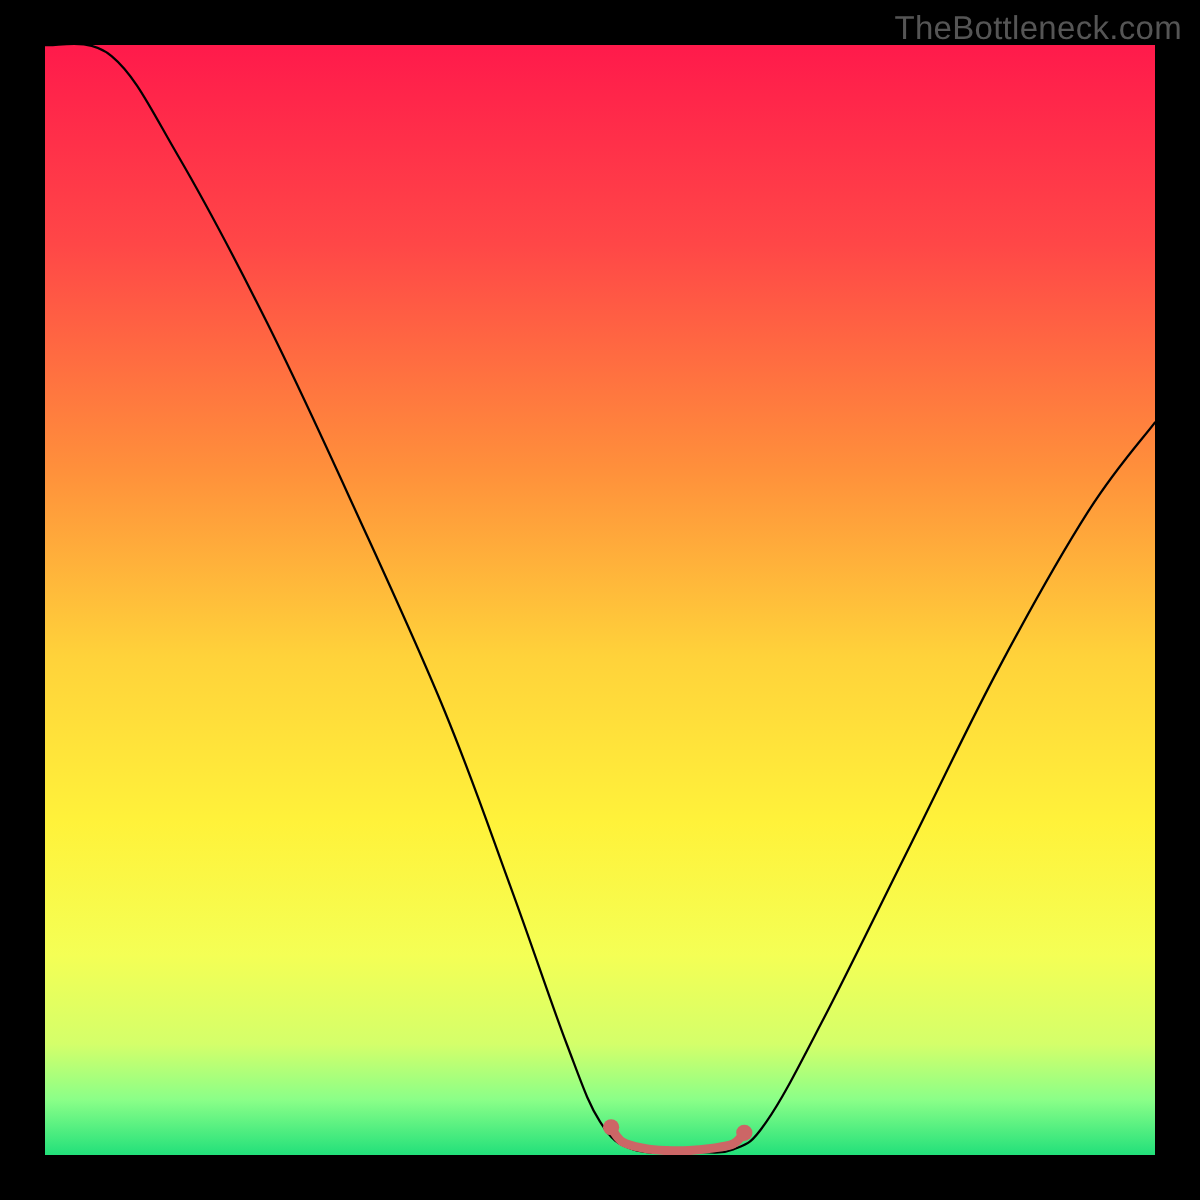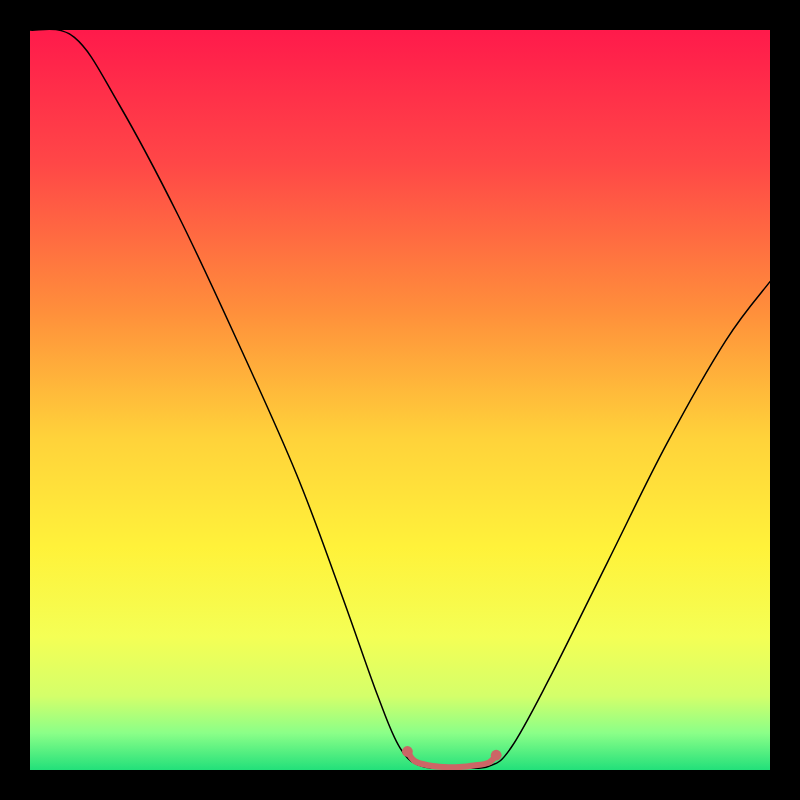--- a/index.html
+++ b/index.html
@@ -57,13 +57,14 @@
       </defs>
       <rect x="0" y="0" width="740" height="740" fill="url(#bg-grad)"></rect>
       <g id="series-layer">
           <path d="M 0 0 C 7.991999999999999 1.3319999999999959, 28.416 -5.920000000000023, 44.4 7.399999999999977 C 60.384 20.719999999999978, 70.152 42.032, 88.8 74 C 107.448 105.968, 126.688 142.376, 148 185 C 169.312 227.624, 185.88800000000003 264.18, 207.20000000000002 310.8 C 228.512 357.42, 247.75199999999998 398.712, 266.4 444 C 285.048 489.288, 296.148 522.4399999999999, 310.8 562.4 C 325.452 602.36, 337.14399999999995 638.028, 347.79999999999995 666 C 358.45599999999996 693.972, 362.008 705.146, 370 717.8 C 377.992 730.454, 381.54400000000004 732.7035999999999, 392.20000000000005 736.3 C 402.85600000000005 739.8964, 417.212 737.78, 429.2 737.78 C 441.188 737.78, 449.476 739.8964, 458.8 736.3 C 468.124 732.7035999999999, 470.344 733.1179999999999, 481 717.8 C 491.656 702.482, 500.68399999999997 684.5, 518 651.2 C 535.316 617.9000000000001, 555.888 575.424, 577.2 532.8 C 598.5120000000001 490.17599999999993, 615.088 454.35999999999996, 636.4 414.4 C 657.712 374.44, 676.9519999999999 340.10400000000004, 695.5999999999999 310.8 C 714.2479999999999 281.496, 732.008 262.256, 740 251.59999999999997" fill="none" stroke="#000000" stroke-width="1.5" stroke-linecap="round" stroke-linejoin="round"></path>
           <path d="M 377.40000000000003 721.5 C 378.732 723.2316, 380.80400000000003 728.5892, 384.8 731.12 C 388.796 733.6508, 394.272 734.4943999999999, 399.6 735.56 C 404.92800000000005 736.6256, 409.07200000000006 736.7736, 414.40000000000003 737.04 C 419.728 737.3063999999999, 423.872 737.3063999999999, 429.2 737.04 C 434.52799999999996 736.7736, 438.67199999999997 736.3592, 444 735.56 C 449.32800000000003 734.7607999999999, 454.80400000000003 734.4648, 458.8 732.6 C 462.796 730.7352000000001, 464.868 726.532, 466.2 725.2" fill="none" stroke="#cc6666" stroke-width="6" stroke-linecap="round" stroke-linejoin="round"></path>
           <circle cx="377.40000000000003" cy="721.5" r="5.4" fill="#cc6666"></circle>
           <circle cx="466.2" cy="725.2" r="5.4" fill="#cc6666"></circle>
         </g>
     </svg>
   </div>
+  <div class="watermark">TheBottleneck.com</div>
 </div>
 
 </body></html>

